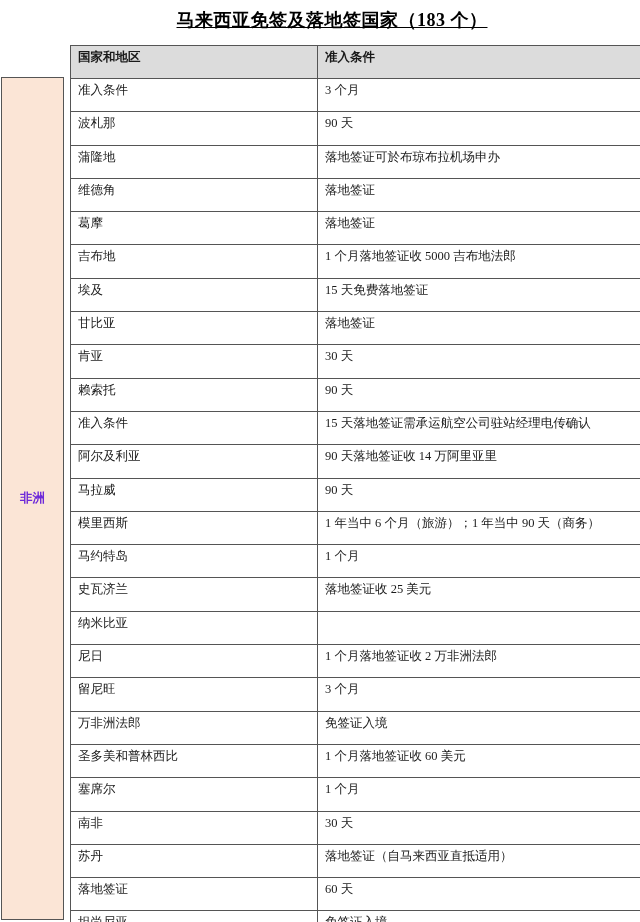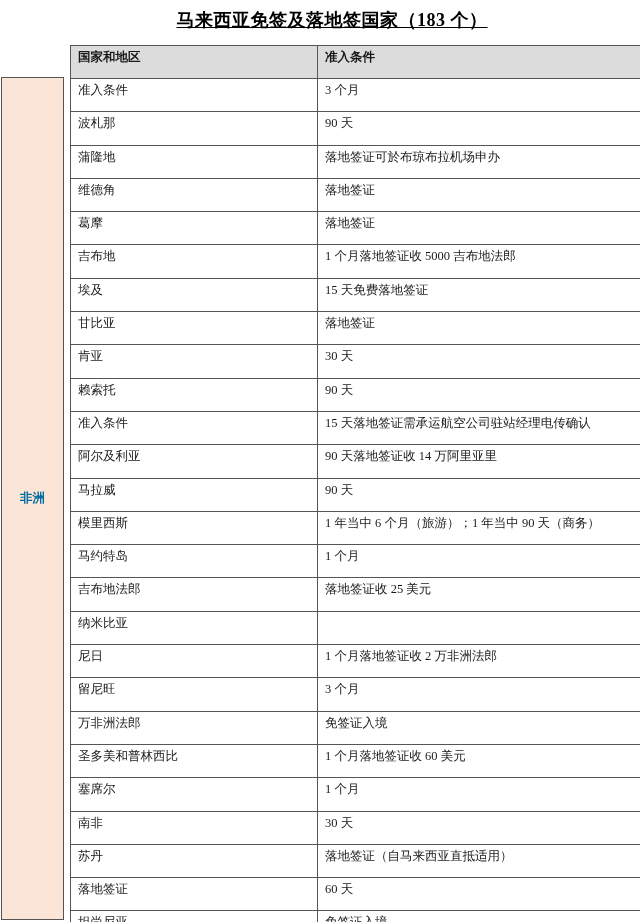--- a/index.html
+++ b/index.html
@@ -33,21 +33,21 @@
     top:77px;
     width:61px;
     height:841px;
     background:var(--region-bg,#fbe5d6);
     border:1px solid var(--border-col,#555555);
     display:flex;
     align-items:center;
     justify-content:center;
     font-size:12.5px;
     font-weight:bold;
-    color:#0369a1;
+    color:#6d28d9;
   }
   .visa-table{
     position:absolute;
     left:70px;
     top:45px;
     width:568px;
     border-collapse:collapse;
     table-layout:fixed;
     font-size:12.5px;
   }
@@ -147,21 +147,21 @@
         </tr>
         <tr>
           <td class="col-country">模里西斯</td>
           <td class="col-condition">1 年当中 6 个月（旅游）；1 年当中 90 天（商务）</td>
         </tr>
         <tr>
           <td class="col-country">马约特岛</td>
           <td class="col-condition">1 个月</td>
         </tr>
         <tr>
-          <td class="col-country">吉布地法郎</td>
+          <td class="col-country">史瓦济兰</td>
           <td class="col-condition">落地签证收 25 美元</td>
         </tr>
         <tr>
           <td class="col-country">纳米比亚</td>
           <td class="col-condition"></td>
         </tr>
         <tr>
           <td class="col-country">尼日</td>
           <td class="col-condition">1 个月落地签证收 2 万非洲法郎</td>
         </tr>

